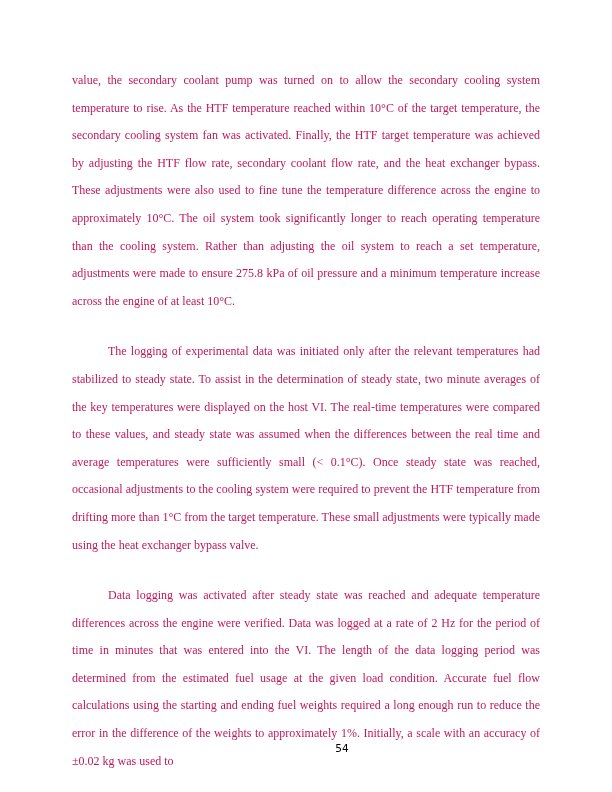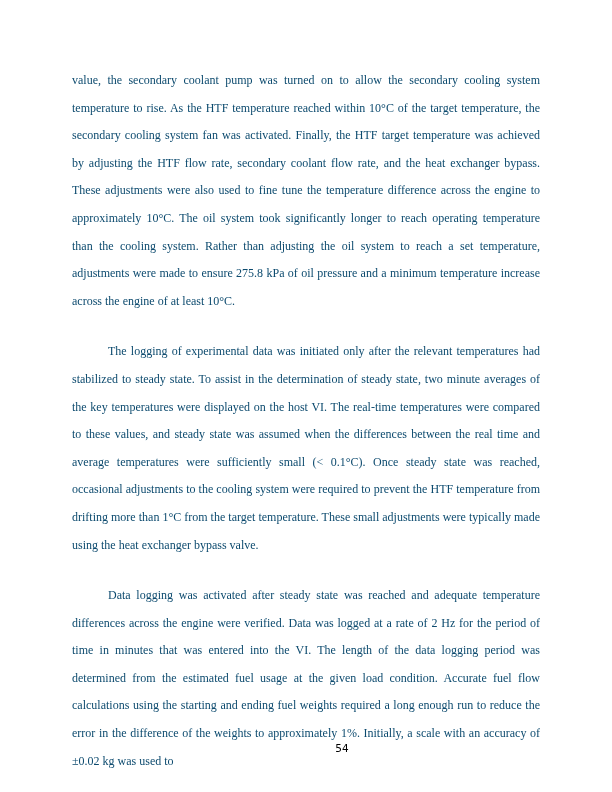--- a/index.html
+++ b/index.html
@@ -5,21 +5,21 @@
     html, body { margin: 0; padding: 0; background: #ffffff; }
     body { width: 612px; height: 792px; position: relative; overflow: hidden; }
     .page {
       position: absolute;
       left: 72px;
       top: 67px;
       width: 468px;
       font-family: "Liberation Serif", serif;
       font-size: 12px;
       line-height: 27.6px;
-      color: #0c4a6e;
+      color: #be185d;
     }
     .para {
       margin: 0;
       text-align: justify;
       text-align-last: left;
     }
     .para.indent { text-indent: 36px; margin-top: 23px; }
     .page-number {
       position: absolute;
       left: 0;

